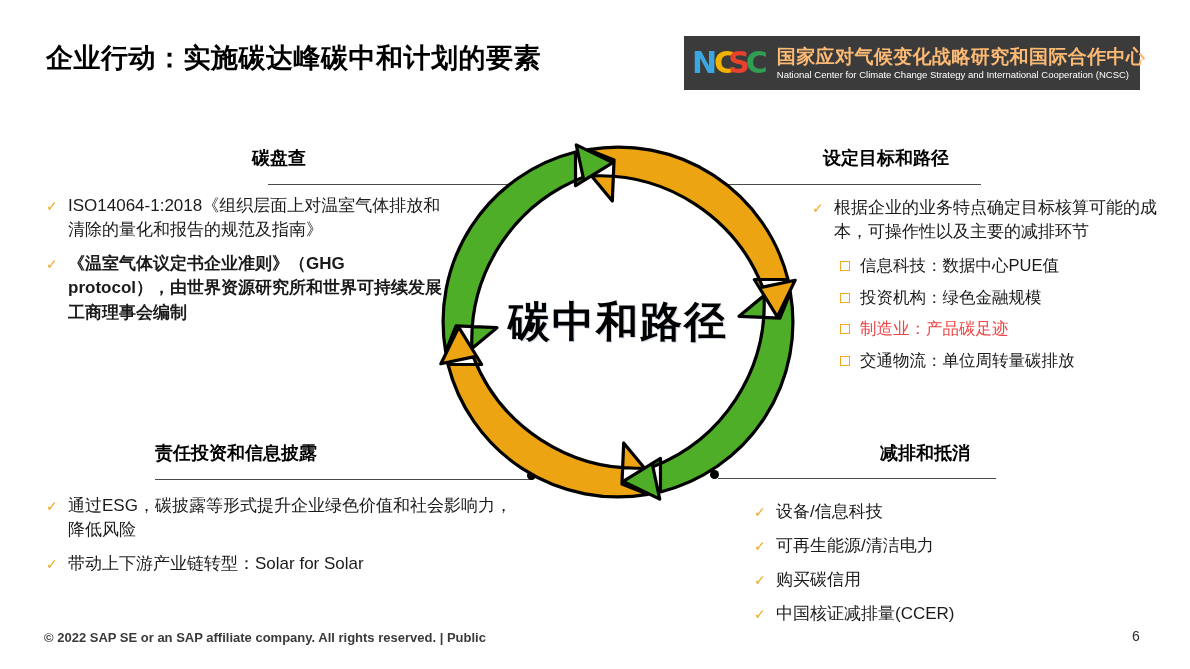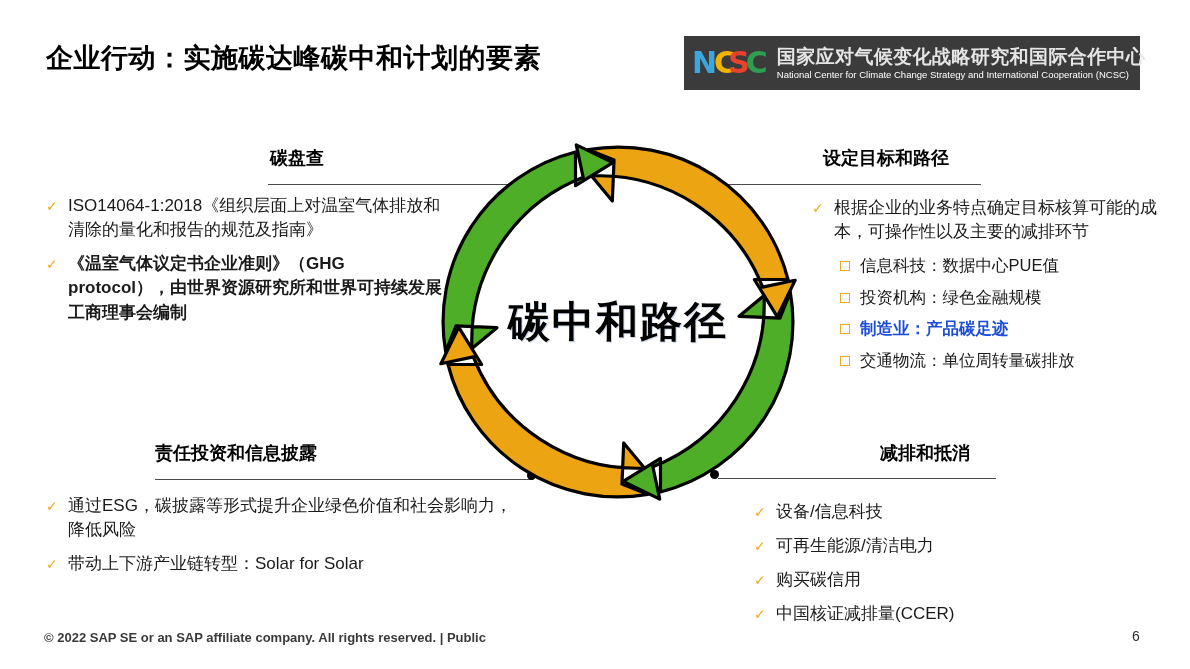--- a/index.html
+++ b/index.html
@@ -49,21 +49,21 @@
     align-items: center;
     margin-right: 10px;
     font-family: "DejaVu Sans", sans-serif;
   }
   .logo-mark .l1 { color: #3aa7e0; }
   .logo-mark .l2 { color: #f2b300; margin-left: -2px; }
   .logo-mark .l3 { color: #e8422e; margin-left: -7px; }
   .logo-mark .l4 { color: #2f9e52; margin-left: -3px; }
   .logo-text-wrap { display: flex; flex-direction: column; justify-content: center; }
   .logo-cn {
-    color: #e5e5e5;
+    color: #fdba74;
     font-size: 19px;
     font-weight: bold;
     letter-spacing: 0.4px;
     line-height: 1.15;
     white-space: nowrap;
   }
   .logo-en {
     color: #ffffff;
     font-size: 9.5px;
     line-height: 1.2;
@@ -85,21 +85,21 @@
     border-top: 1.3px solid #4a4a4a;
   }
   .dot {
     position: absolute;
     width: 9px;
     height: 9px;
     border-radius: 50%;
     background: #000;
   }
 
-  #head-tl { left: 252px; top: 146px; margin-left: 18px; }
+  #head-tl { left: 252px; top: 146px; }
   #rule-tl { left: 268px; top: 184px; width: 280px; }
   #dot-tl  { left: 543px; top: 180px; }
 
   #head-tr { left: 823px; top: 146px; }
   #rule-tr { left: 700px; top: 184px; width: 281px; }
   #dot-tr  { left: 692px; top: 180px; }
 
   #head-bl { left: 155px; top: 441px; }
   #rule-bl { left: 155px; top: 479px; width: 378px; }
   #dot-bl  { left: 527px; top: 471px; }
@@ -145,21 +145,21 @@
     width: 8px;
     height: 8px;
     border: 1.6px solid #f0a81e;
     background: #ffffff;
   }
   .subbullet .stext {
     font-size: 16.5px;
     line-height: 1.42;
     color: #1a1a1a;
   }
-  .subbullet.hl .stext { color: #1d4ed8; font-weight: bold; }
+  .subbullet.hl .stext { color: #ef4444; font-weight: normal; }
 
   #blk-tl { left: 46px; top: 194px; width: 400px; }
   #blk-tr { left: 812px; top: 196px; width: 372px; }
   #blk-bl { left: 46px; top: 494px; width: 470px; }
   #blk-br { left: 754px; top: 500px; width: 330px; }
 
   #blk-tr .sublist { margin-left: 28px; margin-top: 2px; }
 
   
   #cycle {

